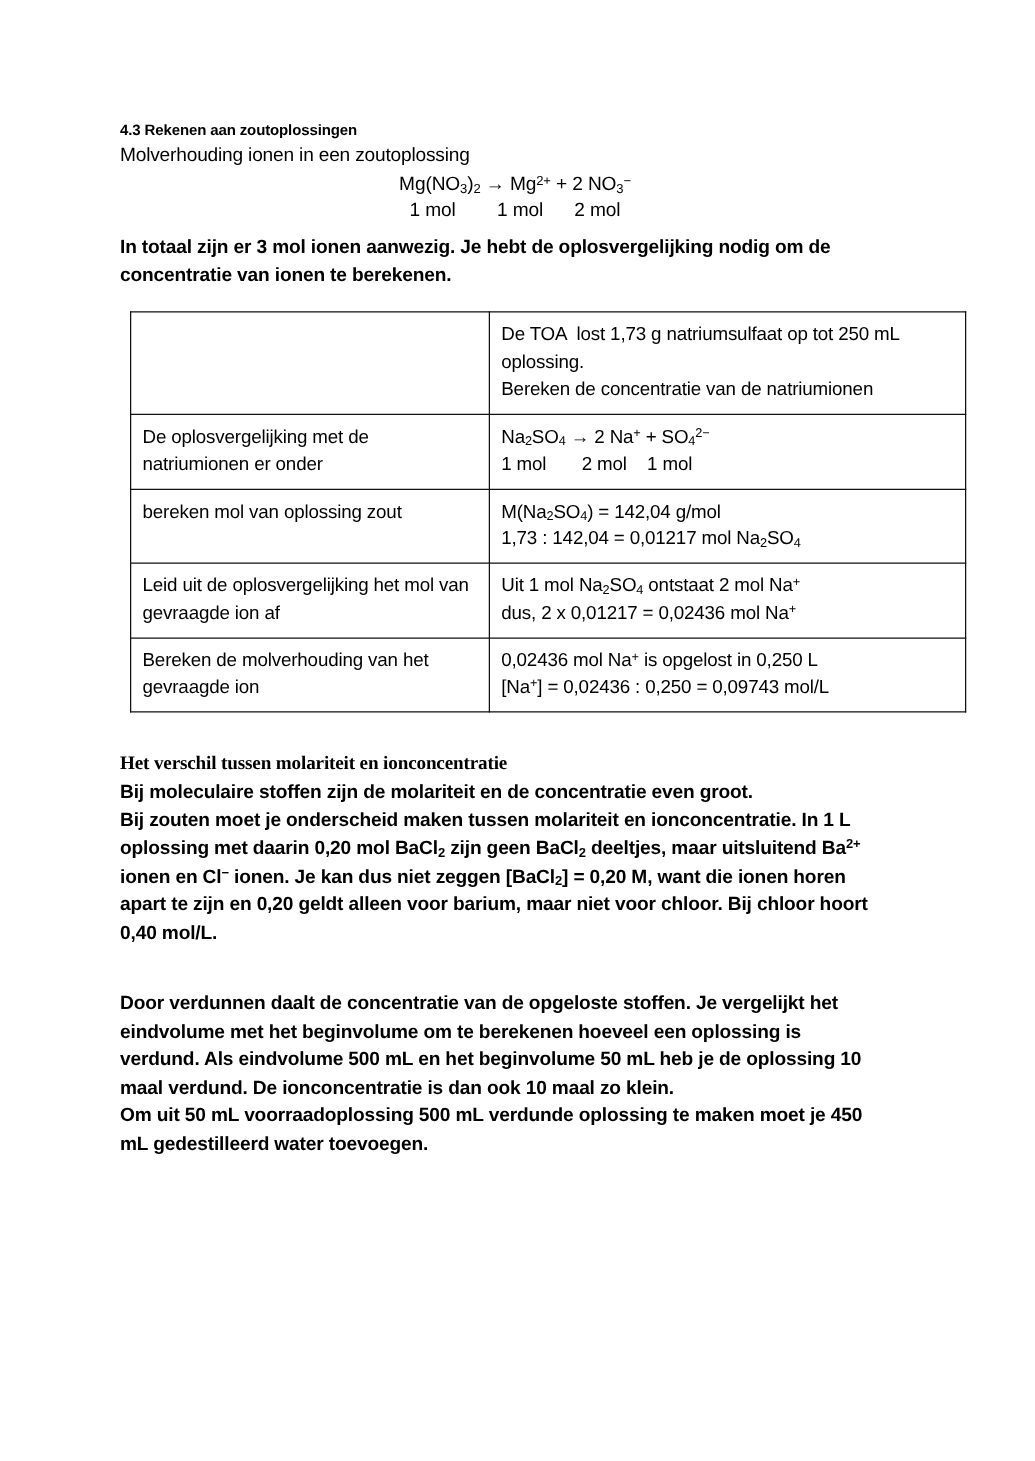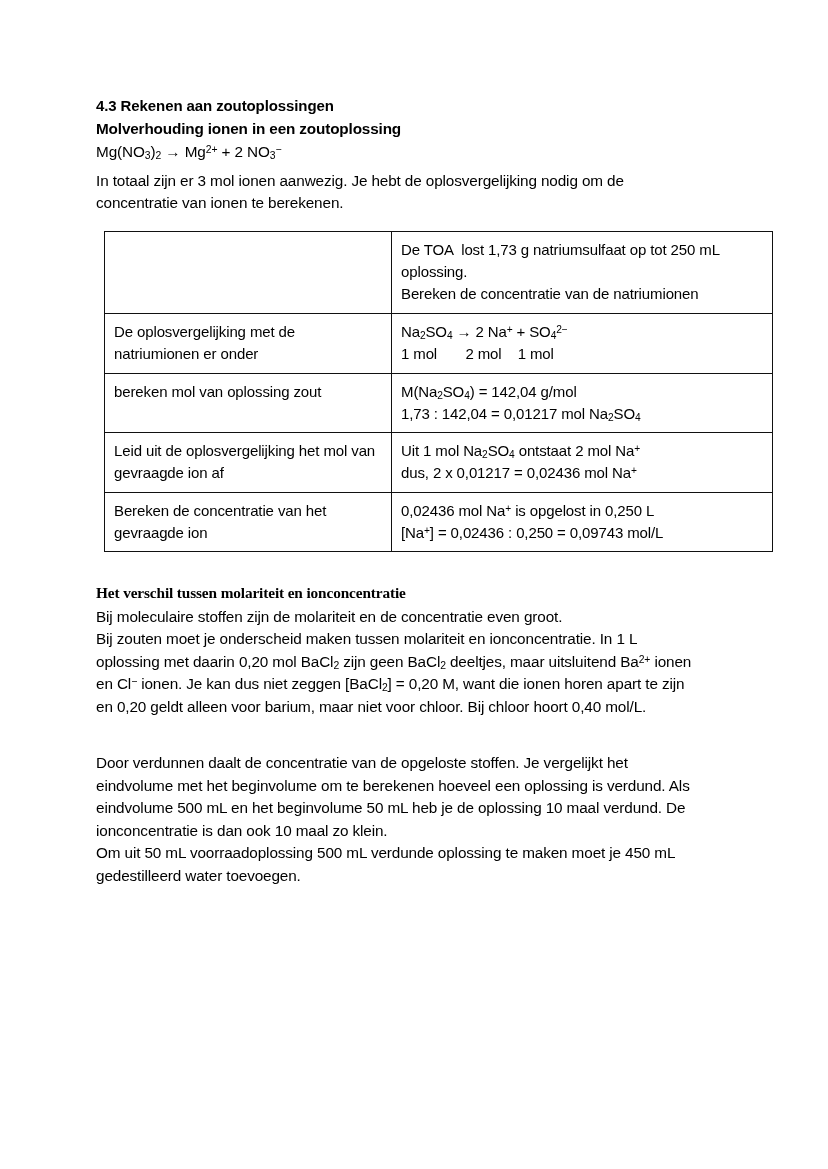--- a/index.html
+++ b/index.html
@@ -16,45 +16,47 @@
   }
   .page {
     position: relative;
     width: 828px;
     height: 1169px;
     background: #ffffff;
     box-sizing: border-box;
     padding: 96px 100px 0 96px;
   }
   .h-main {
-    font-size: 15px;
+    font-size: 12px;
     font-weight: bold;
     line-height: 1.38;
     margin: 0 0 1px 0;
     letter-spacing: -0.1px;
   }
   .h-sub {
     font-size: 15.3px;
-    font-weight: bold;
+    font-weight: normal;
     line-height: 1.38;
     margin: 0 0 2px 0;
     letter-spacing: -0.15px;
   }
   .eq-line {
     font-size: 15.3px;
     line-height: 1.42;
     margin: 0;
     white-space: pre;
     letter-spacing: -0.1px;
+    text-align: center;
   }
   .para {
     font-size: 15.3px;
     line-height: 1.47;
     margin: 0;
     letter-spacing: -0.12px;
+    font-weight: bold;
   }
   .para.tight { max-width: 604px; }
   .gap-s { height: 7px; }
   .gap-m { height: 17px; }
   .gap-l { height: 30px; }
   .gap-xl { height: 34px; }
 
   table.calc-table {
     border-collapse: collapse;
     width: 630px;
@@ -89,20 +91,21 @@
 </head>
 <body>
 
 <div class="page">
 
   <h1 class="h-main">4.3 Rekenen aan zoutoplossingen</h1>
 
   <h2 class="h-sub">Molverhouding ionen in een zoutoplossing</h2>
 
   <p class="eq-line">Mg(NO<sub>3</sub>)<sub>2</sub> → Mg<sup>2+</sup> + 2 NO<sub>3</sub><sup>−</sup></p>
+  <p class="eq-line">1 mol        1 mol      2 mol</p>
 
   <div class="gap-s"></div>
 
   <p class="para tight">In totaal zijn er 3 mol ionen aanwezig. Je hebt de oplosvergelijking nodig om de concentratie van ionen te berekenen.</p>
 
   <div class="gap-m"></div>
 
   <table class="calc-table">
     <tbody>
       <tr>
@@ -131,21 +134,21 @@
 
       <tr>
         <td class="col-left">Leid uit de oplosvergelijking het mol van gevraagde ion af</td>
         <td class="col-right">
           <span class="cline">Uit 1 mol Na<sub>2</sub>SO<sub>4</sub> ontstaat 2 mol Na<sup>+</sup></span>
           <span class="cline">dus, 2 x 0,01217 = 0,02436 mol Na<sup>+</sup></span>
         </td>
       </tr>
 
       <tr>
-        <td class="col-left">Bereken de concentratie van het gevraagde ion</td>
+        <td class="col-left">Bereken de molverhouding van het gevraagde ion</td>
         <td class="col-right">
           <span class="cline">0,02436 mol Na<sup>+</sup> is opgelost in 0,250 L</span>
           <span class="cline">[Na<sup>+</sup>] = 0,02436 : 0,250 = 0,09743 mol/L</span>
         </td>
       </tr>
 
     </tbody>
   </table>
 
   <div class="gap-l"></div>

